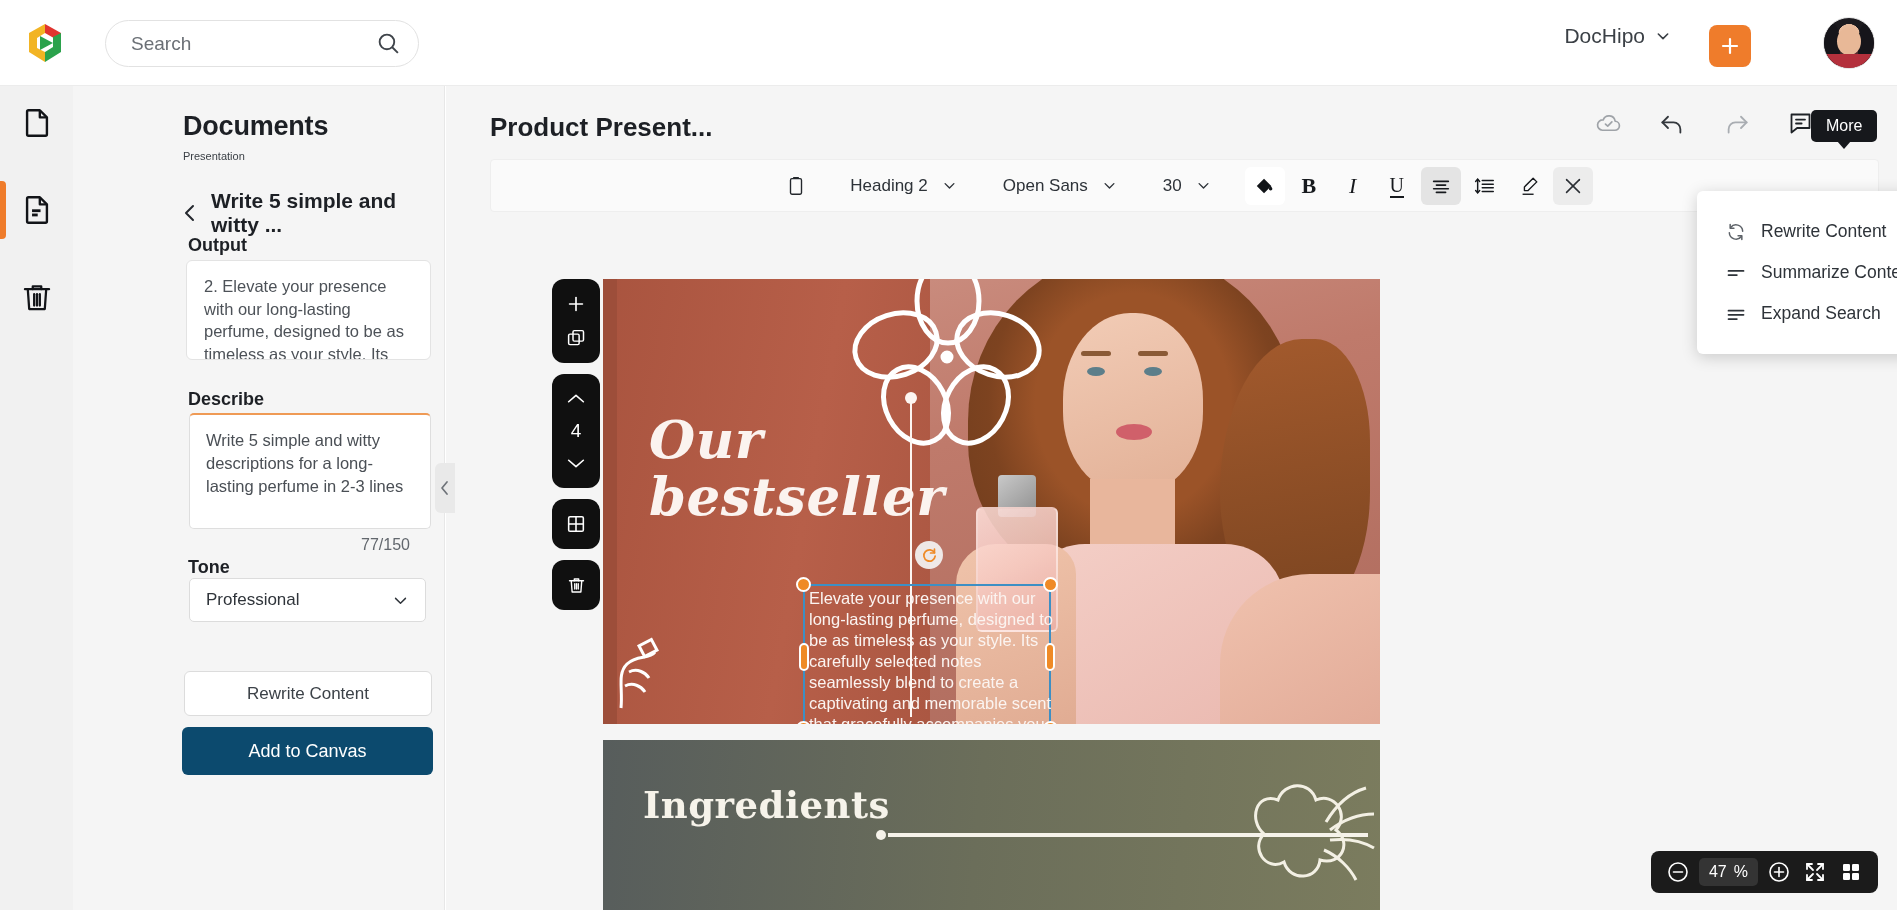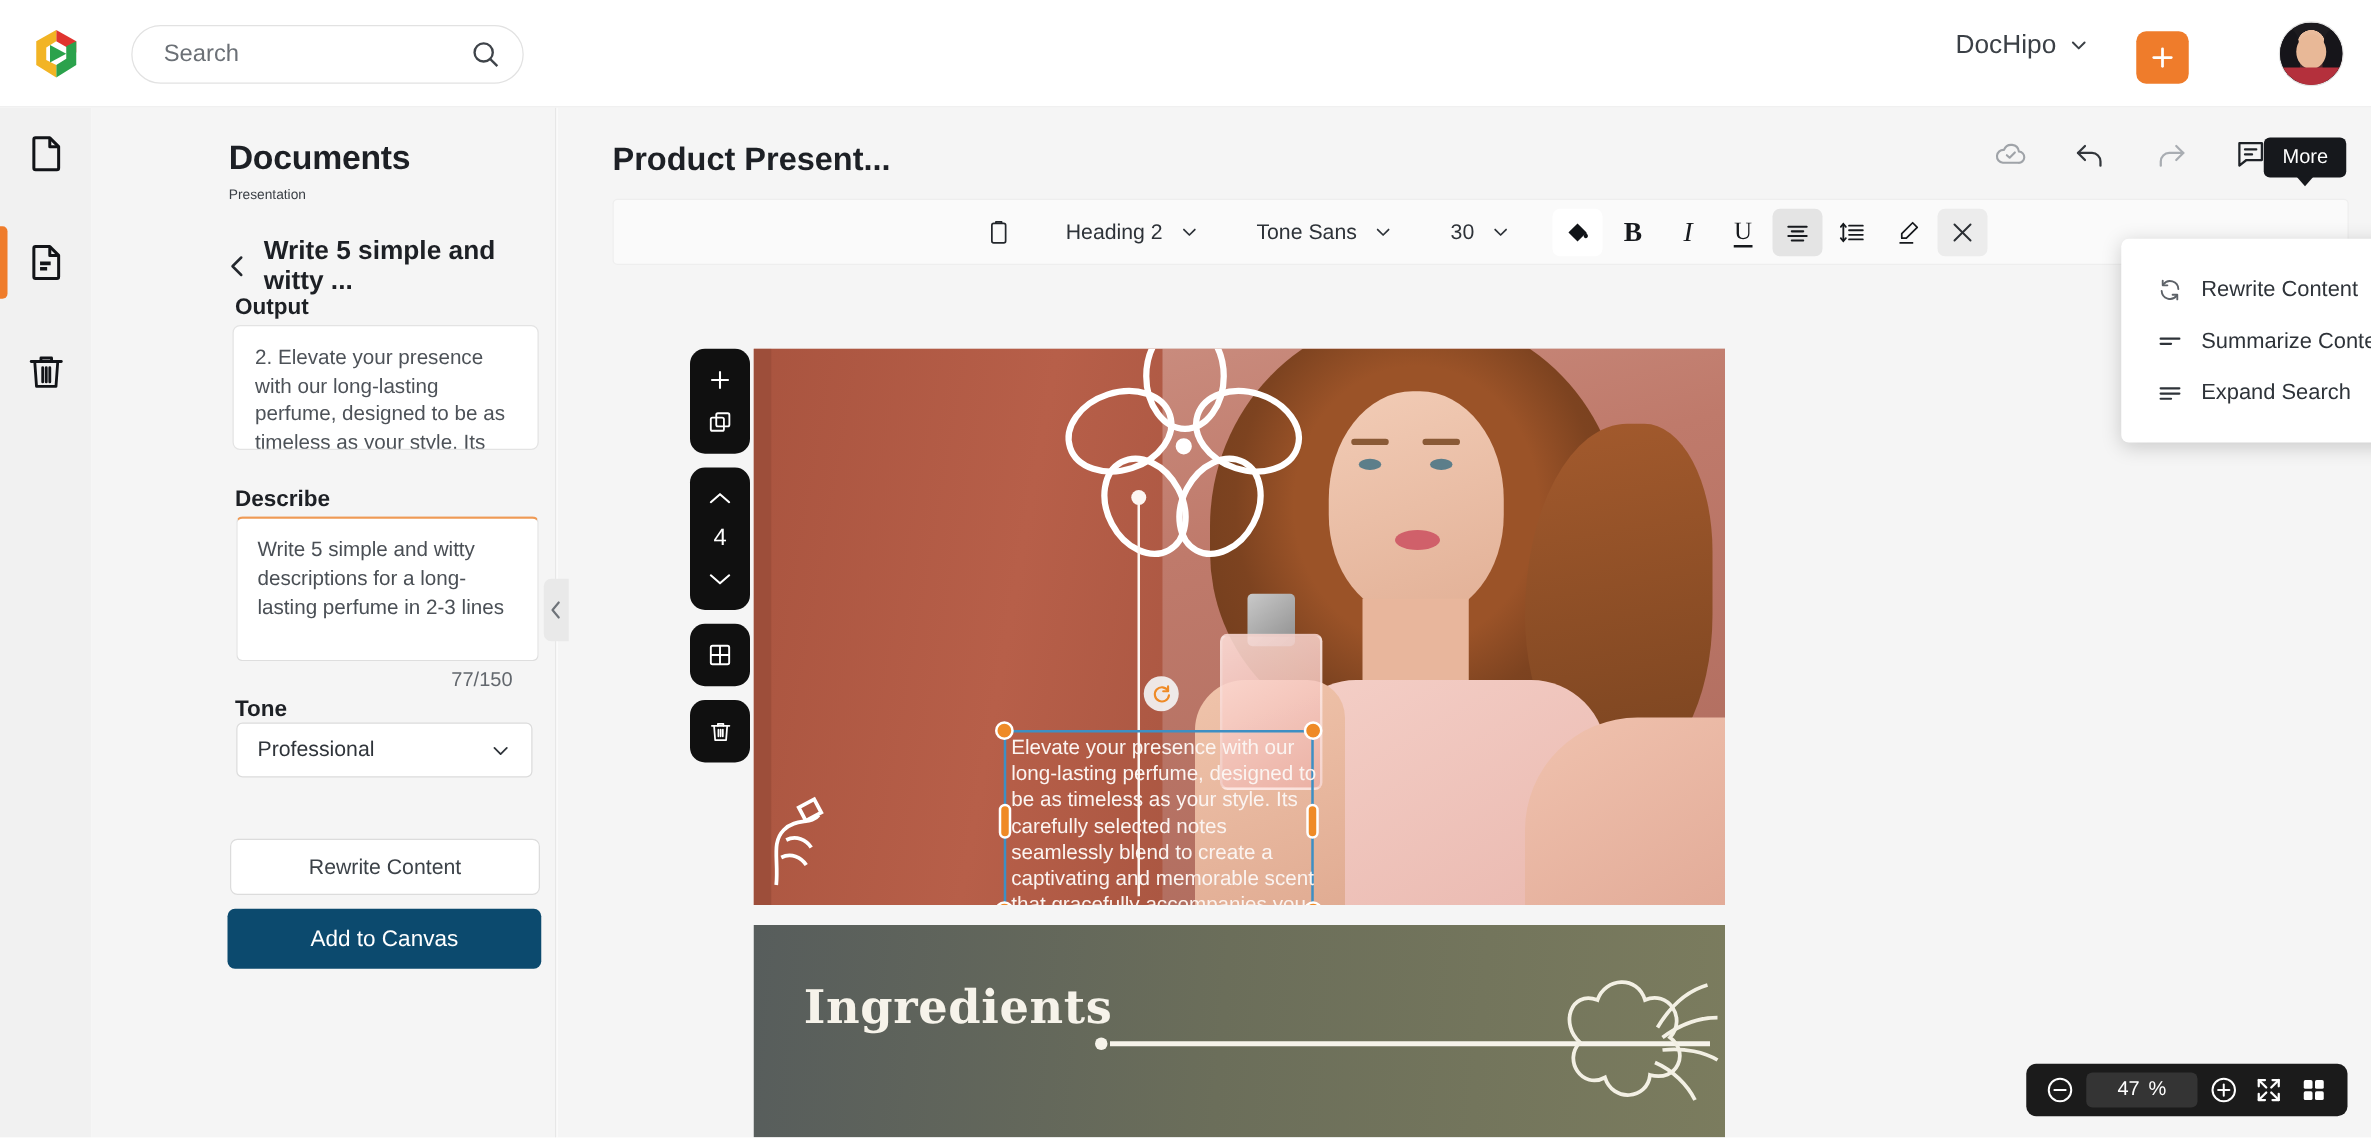--- a/index.html
+++ b/index.html
@@ -318,21 +318,21 @@
 
   
   .zoombar {
     position: absolute; right: 19px; bottom: 17px; height: 42px;
     background: #1b1b1b; border-radius: 8px; display: flex; align-items: center;
     gap: 6px; padding: 0 12px; z-index: 50;
   }
   .zoom-ico { width: 30px; height: 30px; display:flex; align-items:center; justify-content:center; cursor: pointer; }
   .zoom-val {
     background: #343434; border-radius: 5px; color: #fff; font-size: 16px;
-    padding: 5px 25px; display: flex; gap: 7px; cursor: pointer;
+    padding: 5px 10px; display: flex; gap: 7px; cursor: pointer;
   }
   svg { display: block; }
 </style>
 </head>
 <body>
 
 <div class="app">
 
   <div class="topbar">
     <div class="logo">
@@ -502,21 +502,21 @@
         <div class="fmt-select">
           <span>Heading 2</span>
           <span>
             <svg width="15" height="15" viewBox="0 0 24 24" fill="none" stroke="#2d3238" stroke-width="2.2" stroke-linecap="round" stroke-linejoin="round">
                 <polyline points="5,9 12,16 19,9"></polyline>
               </svg>
             </span>
         </div>
         <div class="fmt-sep"></div>
         <div class="fmt-select">
-          <span>Tone Sans</span>
+          <span>Open Sans</span>
           <span>
             <svg width="15" height="15" viewBox="0 0 24 24" fill="none" stroke="#2d3238" stroke-width="2.2" stroke-linecap="round" stroke-linejoin="round">
                 <polyline points="5,9 12,16 19,9"></polyline>
               </svg>
             </span>
         </div>
         <div class="fmt-sep"></div>
         <div class="fmt-select">
           <span>30</span>
           <span>
@@ -657,20 +657,21 @@
           <svg width="205" height="200" viewBox="0 0 205 200" fill="none" stroke="#ffffff" stroke-width="5">
             <ellipse cx="102" cy="44" rx="31" ry="42"></ellipse>
             <ellipse cx="152" cy="88" rx="42" ry="31" transform="rotate(18 152 88)"></ellipse>
             <ellipse cx="130" cy="148" rx="30" ry="40" transform="rotate(28 130 148)"></ellipse>
             <ellipse cx="70" cy="148" rx="30" ry="40" transform="rotate(-28 70 148)"></ellipse>
             <ellipse cx="50" cy="88" rx="42" ry="31" transform="rotate(-18 50 88)"></ellipse>
             <circle cx="101" cy="100" r="4" fill="#ffffff"></circle>
           </svg>
         </div>
 
+        <div class="headline">Our bestseller</div>
 
         <div class="guide-line"></div>
         <div class="guide-dot"></div>
 
         <div class="smallmark">
           <svg width="55" height="80" viewBox="0 0 55 80" fill="none" stroke="#ffffff" stroke-width="3">
             <path d="M10 78 C12 58 6 44 16 34 C26 24 38 30 44 22"></path>
             <path d="M18 42 C26 38 34 42 38 48"></path>
             <path d="M14 56 C22 52 30 56 34 62"></path>
             <rect x="30" y="12" width="14" height="12" transform="rotate(-28 37 18)"></rect>

